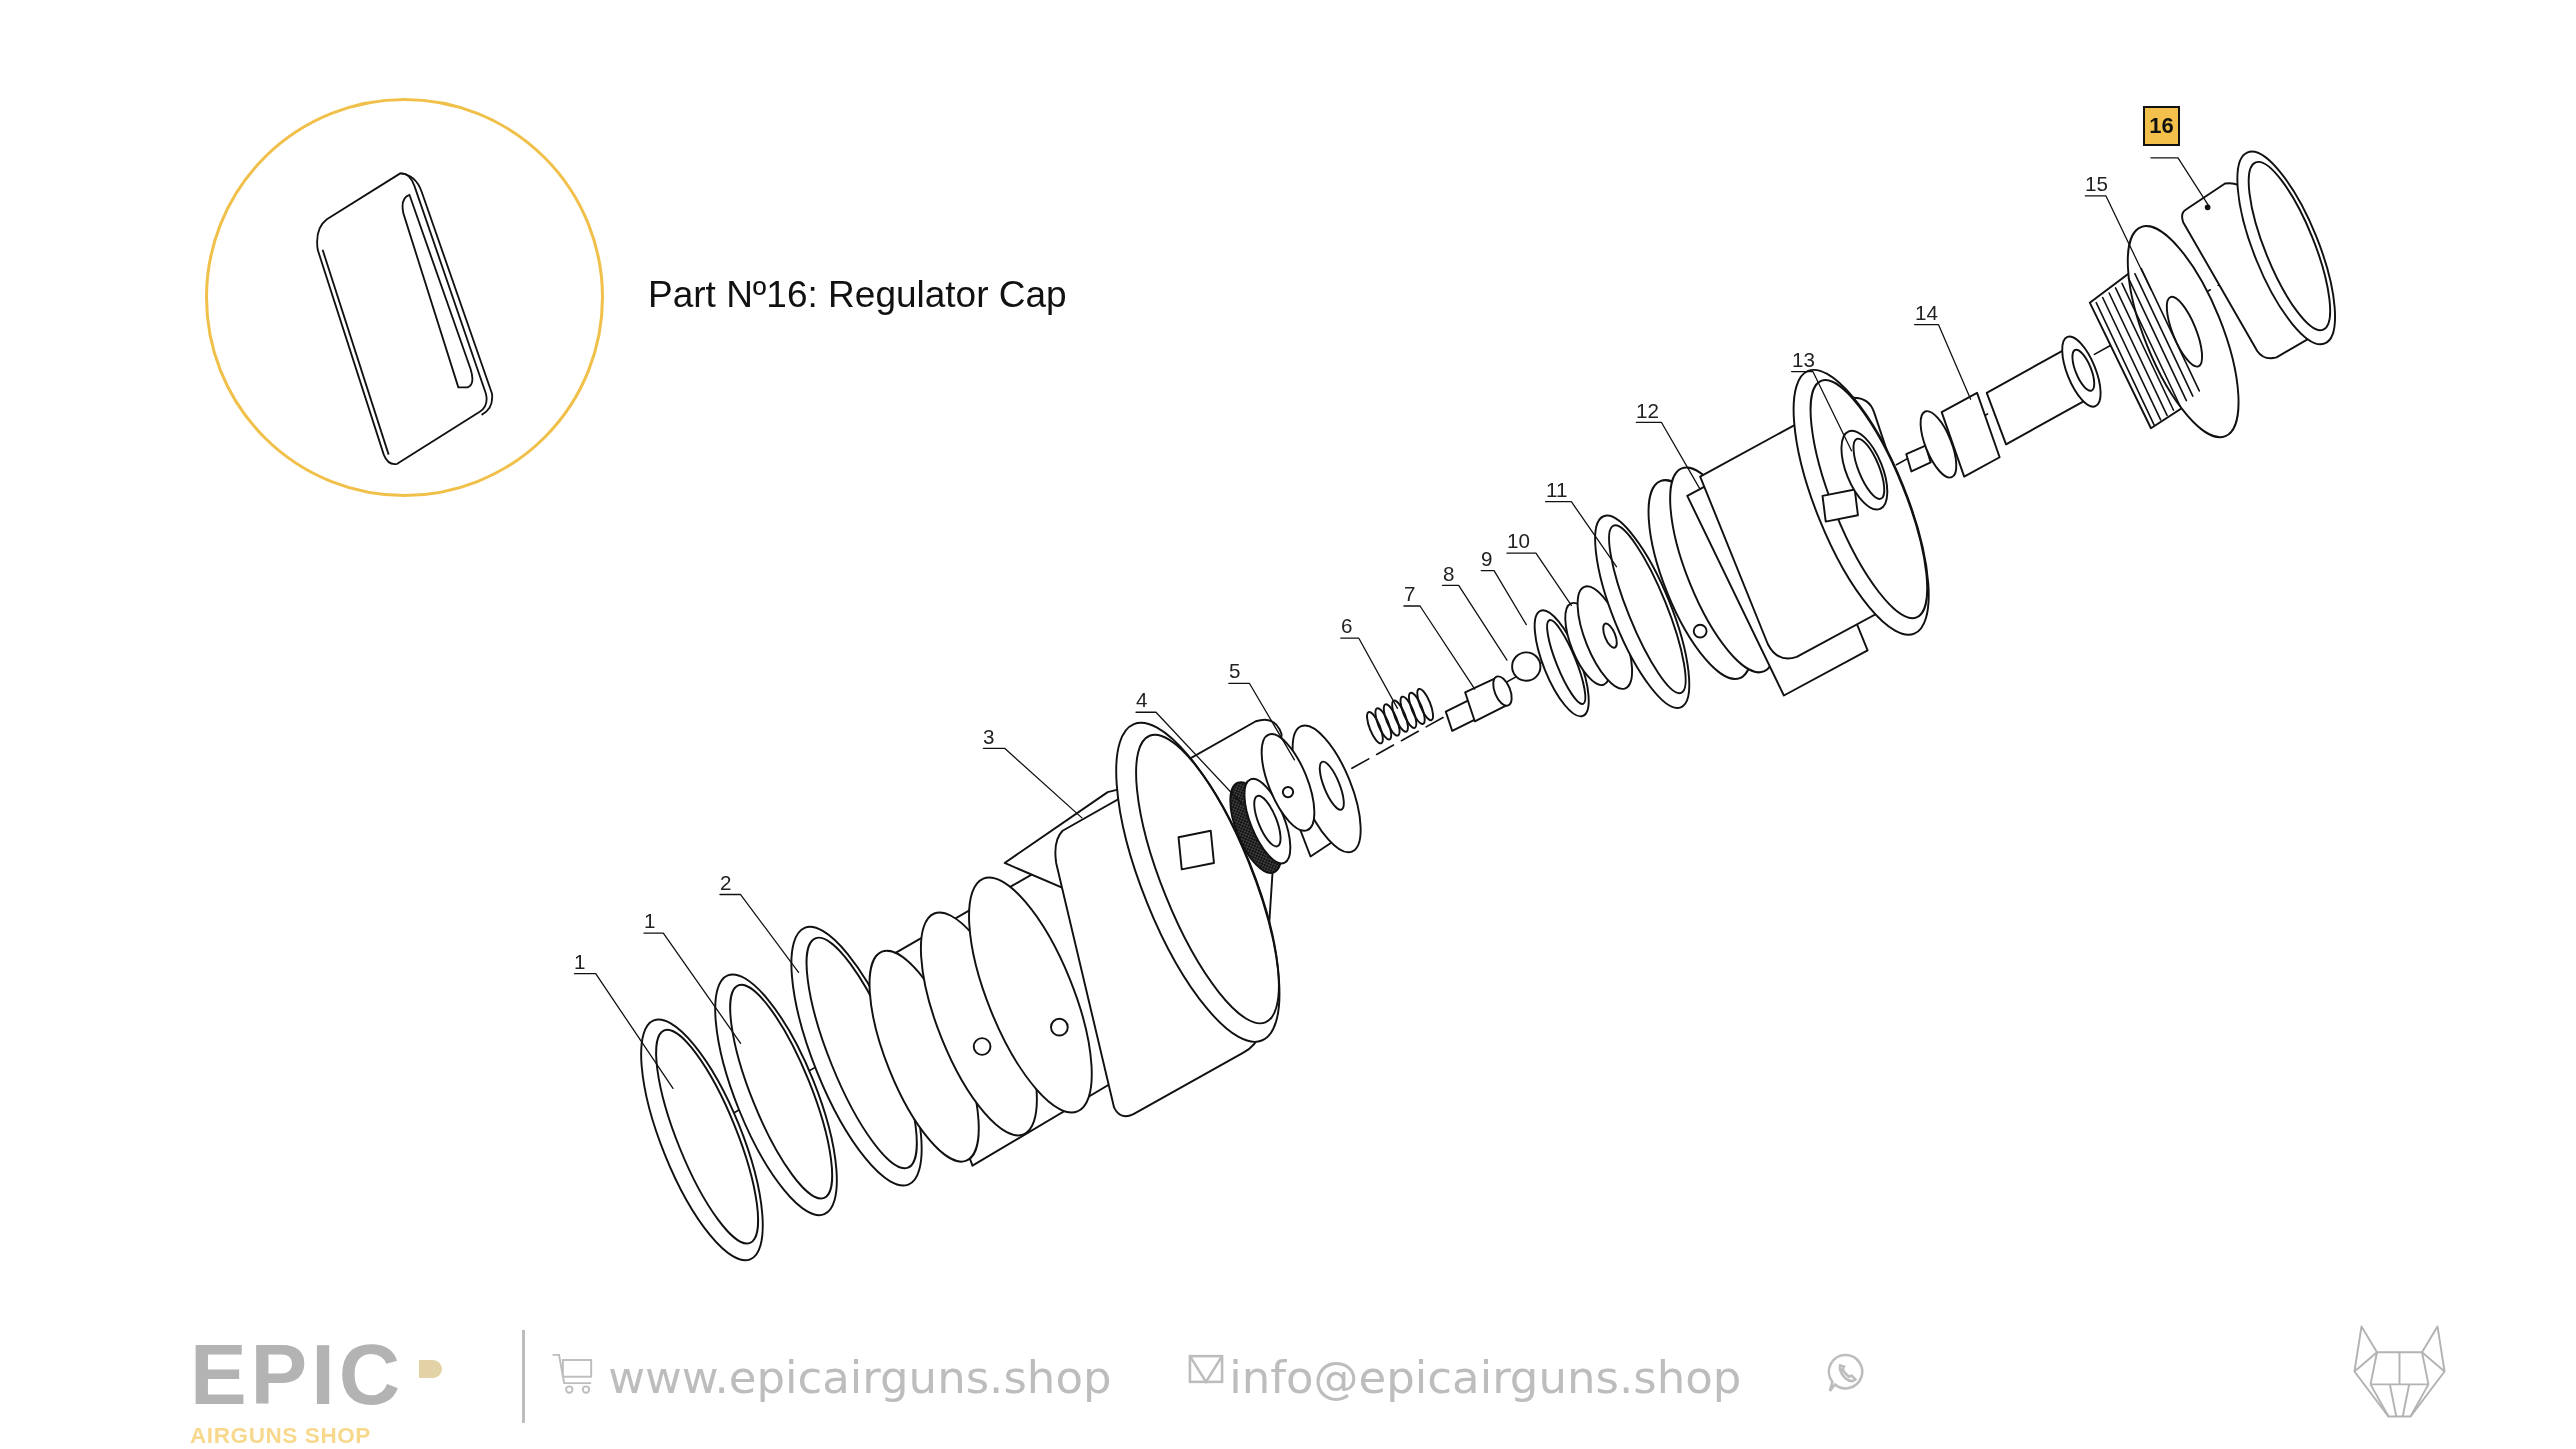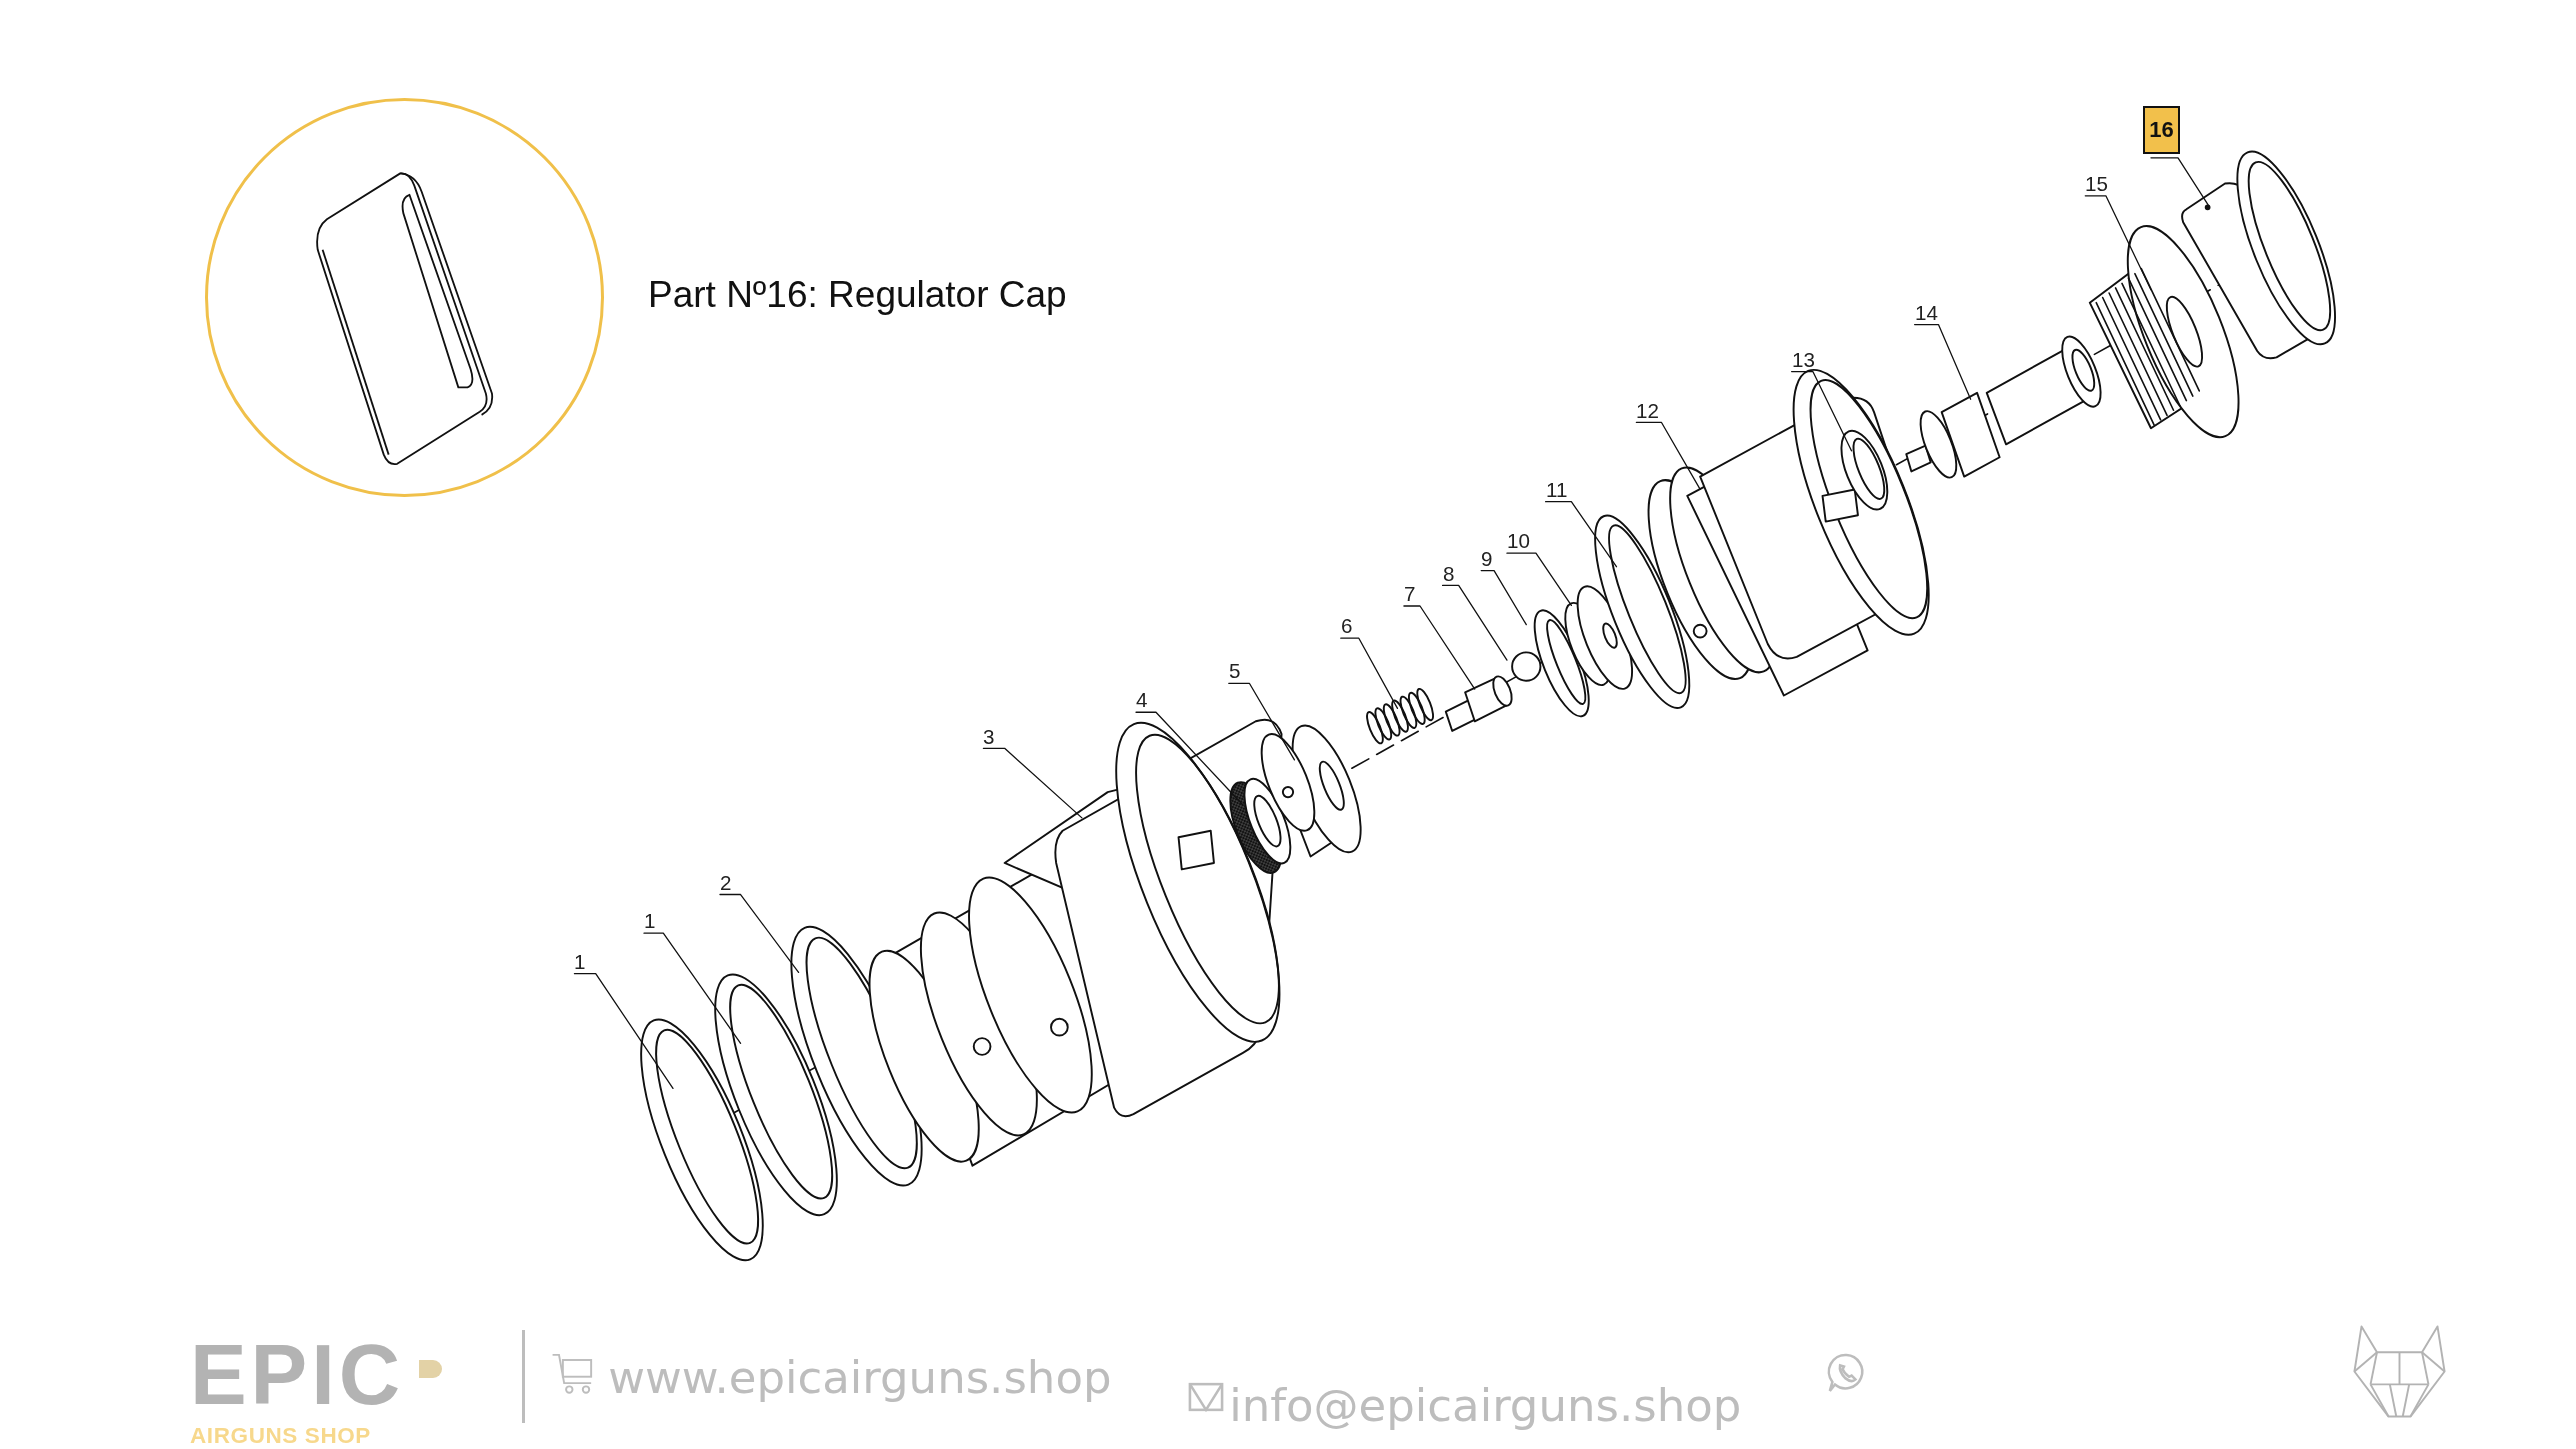--- a/index.html
+++ b/index.html
@@ -3,21 +3,21 @@
 <meta charset="utf-8">
 <style>
   html,body{margin:0;padding:0;background:#fff;}
   body{width:2576px;height:1449px;position:relative;overflow:hidden;font-family:"DejaVu Sans",sans-serif;}
   .circle{position:absolute;left:205px;top:98px;width:399px;height:399px;border:3.2px solid #f0c04a;border-radius:50%;box-sizing:border-box;}
   .thumb{position:absolute;left:0;top:0;width:399px;height:399px;}
   .title{position:absolute;left:648px;top:274px;font-size:37px;color:#111;white-space:nowrap;font-family:"Liberation Sans",sans-serif;}
   .title b{font-weight:400;}
   .diagram{position:absolute;left:0;top:0;width:2576px;height:1449px;}
   .callout{position:absolute;font-family:"Liberation Sans",sans-serif;font-size:20.6px;color:#222;}
-  .badge{position:absolute;left:2143px;top:106px;width:37px;height:48px;background:#f2c04b;border:2.6px solid #111;box-sizing:border-box;font-weight:700;font-size:22px;display:flex;align-items:center;justify-content:center;color:#111;font-family:"Liberation Sans",sans-serif;}
+  .badge{position:absolute;left:2143px;top:106px;width:37px;height:40px;background:#f2c04b;border:2.6px solid #111;box-sizing:border-box;font-weight:700;font-size:22px;display:flex;align-items:center;justify-content:center;color:#111;font-family:"Liberation Sans",sans-serif;}
   .logo{position:absolute;left:190px;top:1317px;width:258px;height:116px;margin-top:16px;}
   .logo-word{position:absolute;left:0;top:0;font-size:85px;font-weight:700;color:#b3b3b3;letter-spacing:3.9px;font-family:"Liberation Sans",sans-serif;line-height:84px;}
   .logo-accent{position:absolute;left:229px;top:27px;width:23px;height:18px;background:#e3d2a6;border-radius:0 9px 9px 0;}
   .logo-sub{position:absolute;left:0;top:90px;font-size:22.5px;color:#f7d88c;letter-spacing:0.6px;font-family:"Liberation Sans",sans-serif;font-weight:bold;}
   .vsep{position:absolute;left:522px;top:1330px;width:2.6px;height:93px;background:#bdbdbd;}
   .contact{position:absolute;top:1351px;font-size:45px;color:#bdbdbd;font-family:"DejaVu Sans",sans-serif;white-space:nowrap;display:flex;align-items:flex-start;gap:5.2px;}
   .contact svg{flex:none;}
   .fox{position:absolute;left:2351px;top:1320px;}
 </style>
 </head>
@@ -230,21 +230,21 @@
       <g fill="none" stroke="#bdbdbd" stroke-width="3">
         <path d="M2 6 L12 6 L20 50 L62 50"></path>
         <rect x="18" y="14" width="44" height="26"></rect>
         <circle cx="28" cy="60" r="5"></circle>
         <circle cx="54" cy="60" r="5"></circle>
       </g>
     </svg>
     <span>www.epicairguns.shop</span>
   </div>
 
-  <div class="contact" style="left:1188px;margin-top:28px;">
+  <div class="contact" style="left:1188px;">
     <svg width="36" height="36" viewBox="0 0 56 56">
       <g fill="none" stroke="#bdbdbd" stroke-width="4">
         <rect x="3" y="8" width="50" height="40"></rect>
         <path d="M3 8 L28 48 L53 8"></path>
       </g>
     </svg>
     <span>info@epicairguns.shop</span>
   </div>
 
   <div class="contact" style="left:1826px;gap:19.3px;">

